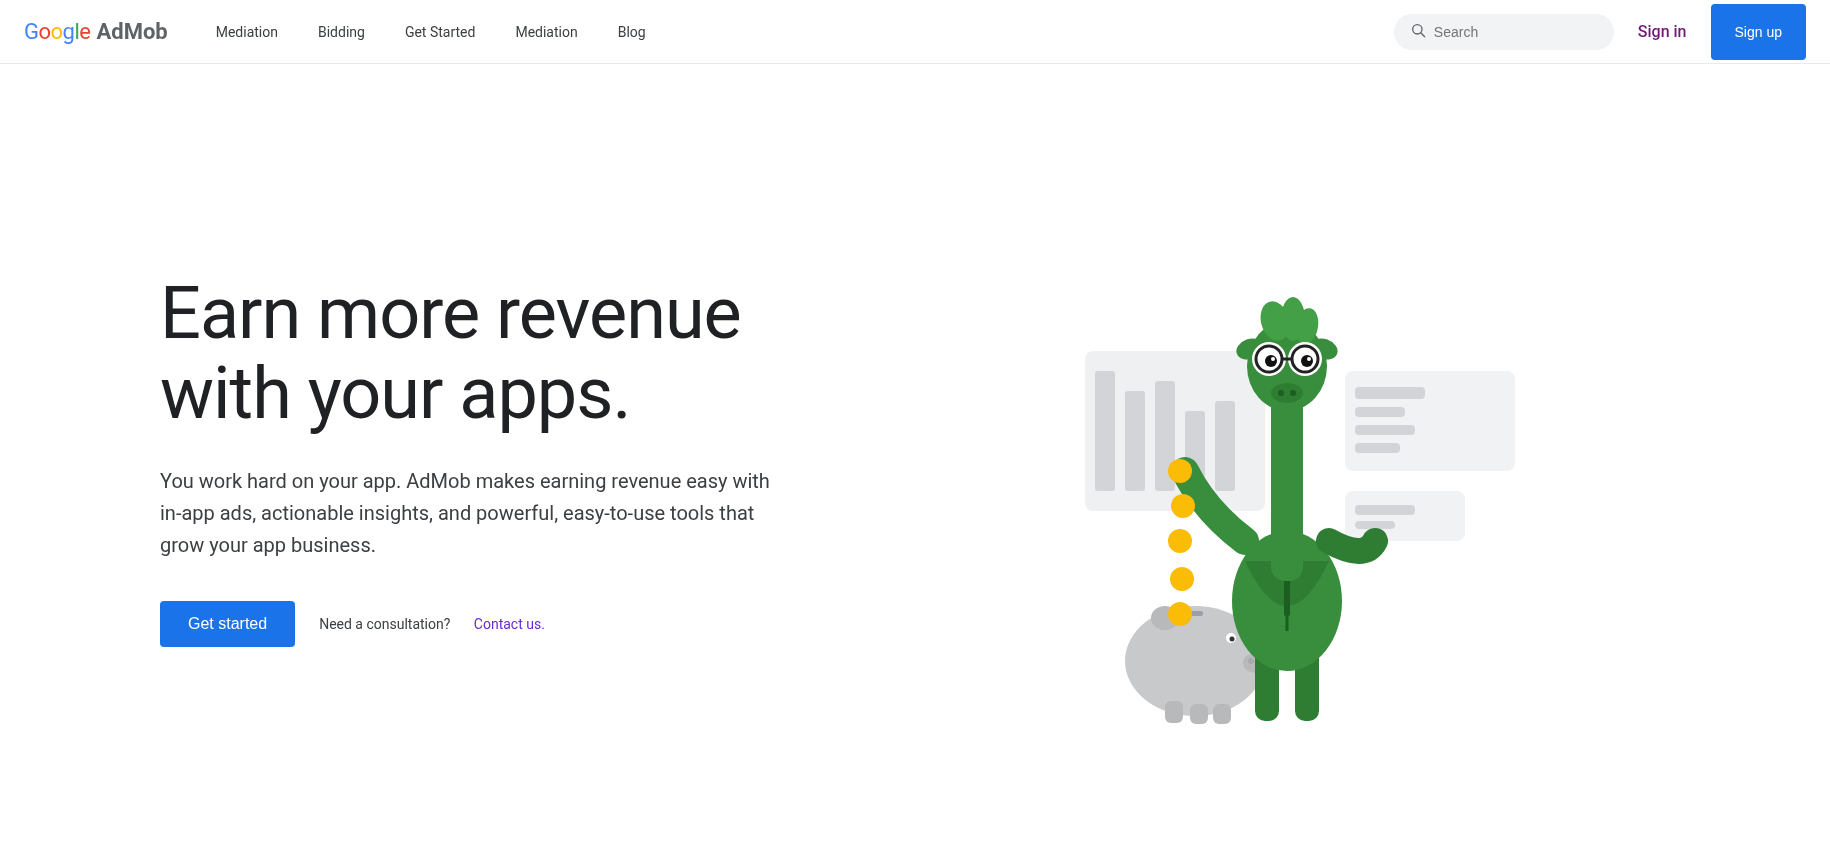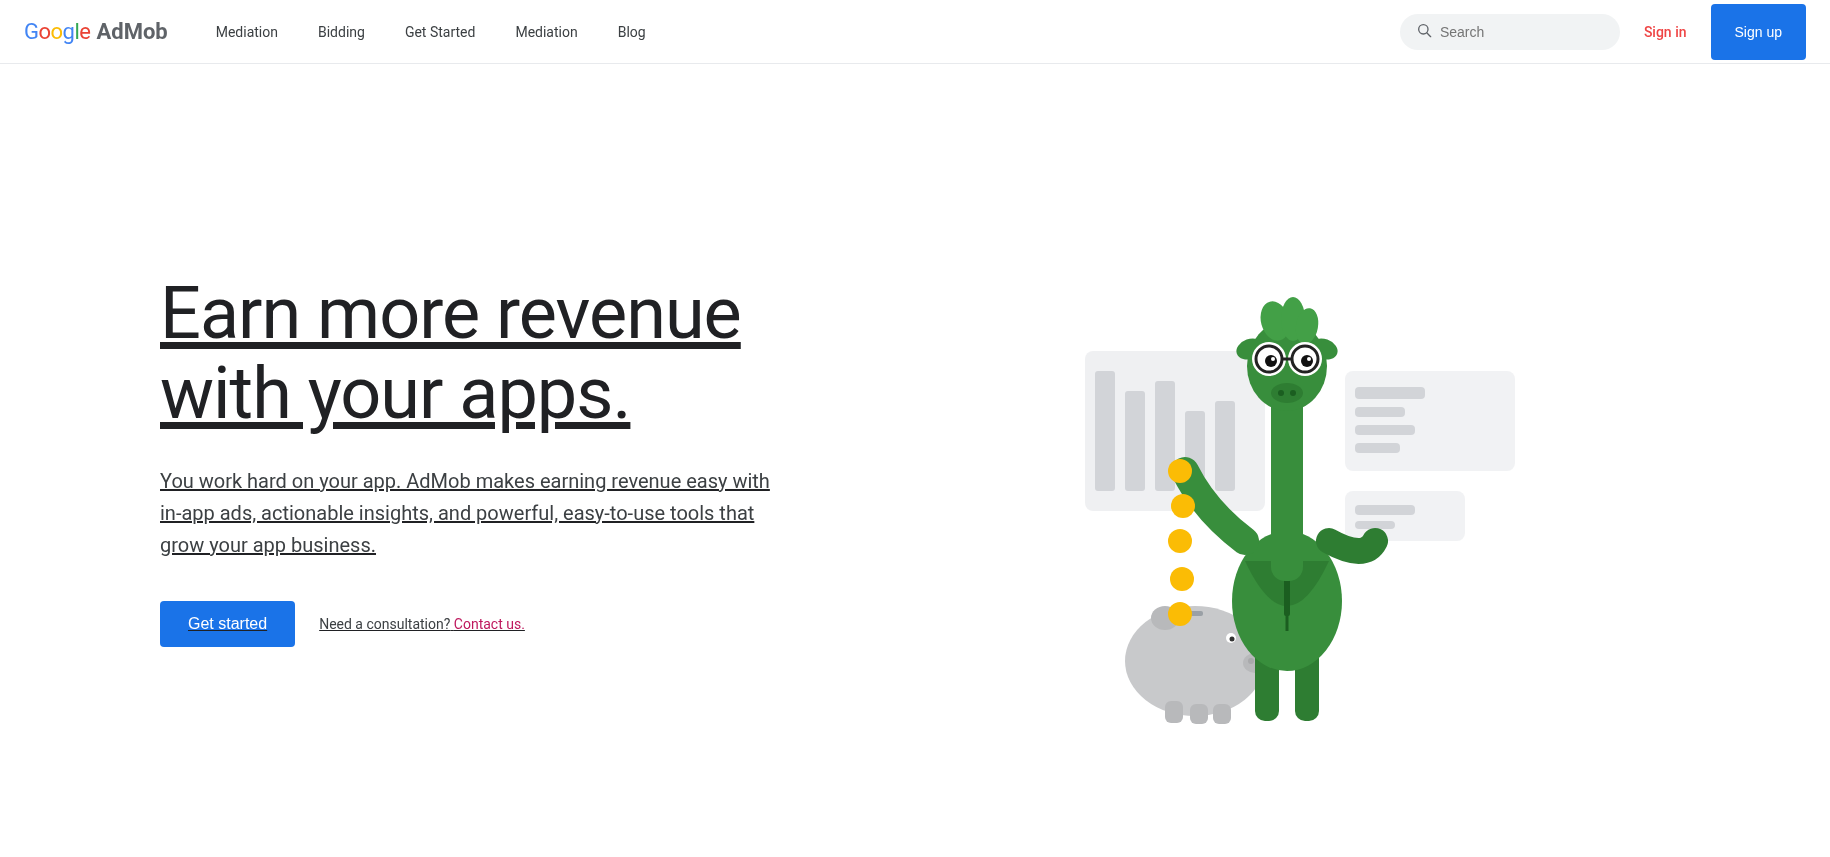--- a/index.html
+++ b/index.html
@@ -77,22 +77,22 @@
     }
     .search-input {
       border: none;
       background: transparent;
       outline: none;
       font-size: 14px;
       color: #3c4043;
       width: 100%;
     }
     .signin-btn {
-      font-size: 14px;
-      color: #ef4444;
+      font-size: 16px;
+      color: #701a75;
       cursor: pointer;
       padding: 8px 12px;
       border-radius: 4px;
       font-weight: 500;
       background: none;
       border: none;
       text-decoration: none;
     }
     .signup-btn {
       font-size: 14px;
@@ -108,21 +108,20 @@
 
     
     .hero {
       display: flex;
       align-items: center;
       min-height: calc(857px - 64px);
       padding: 60px 80px 60px 160px;
       background: #fff;
       position: relative;
       overflow: hidden;
-      text-decoration: underline;
     }
     .hero-text {
       flex: 1;
       max-width: 680px;
     }
     .hero-headline {
       font-size: 72px;
       font-weight: 400;
       color: #202124;
       line-height: 1.1;
@@ -149,23 +148,24 @@
       padding: 14px 28px;
       font-size: 16px;
       font-weight: 500;
       cursor: pointer;
     }
     .consultation-text {
       font-size: 14px;
       color: #3c4043;
     }
     .contact-link {
-      color: #be185d;
+      color: #6d28d9;
       text-decoration: none;
       cursor: pointer;
+      margin-left: 20px;
     }
 
     
     .hero-illustration {
       flex: 1;
       display: flex;
       justify-content: center;
       align-items: flex-end;
       position: relative;
       height: 580px;

